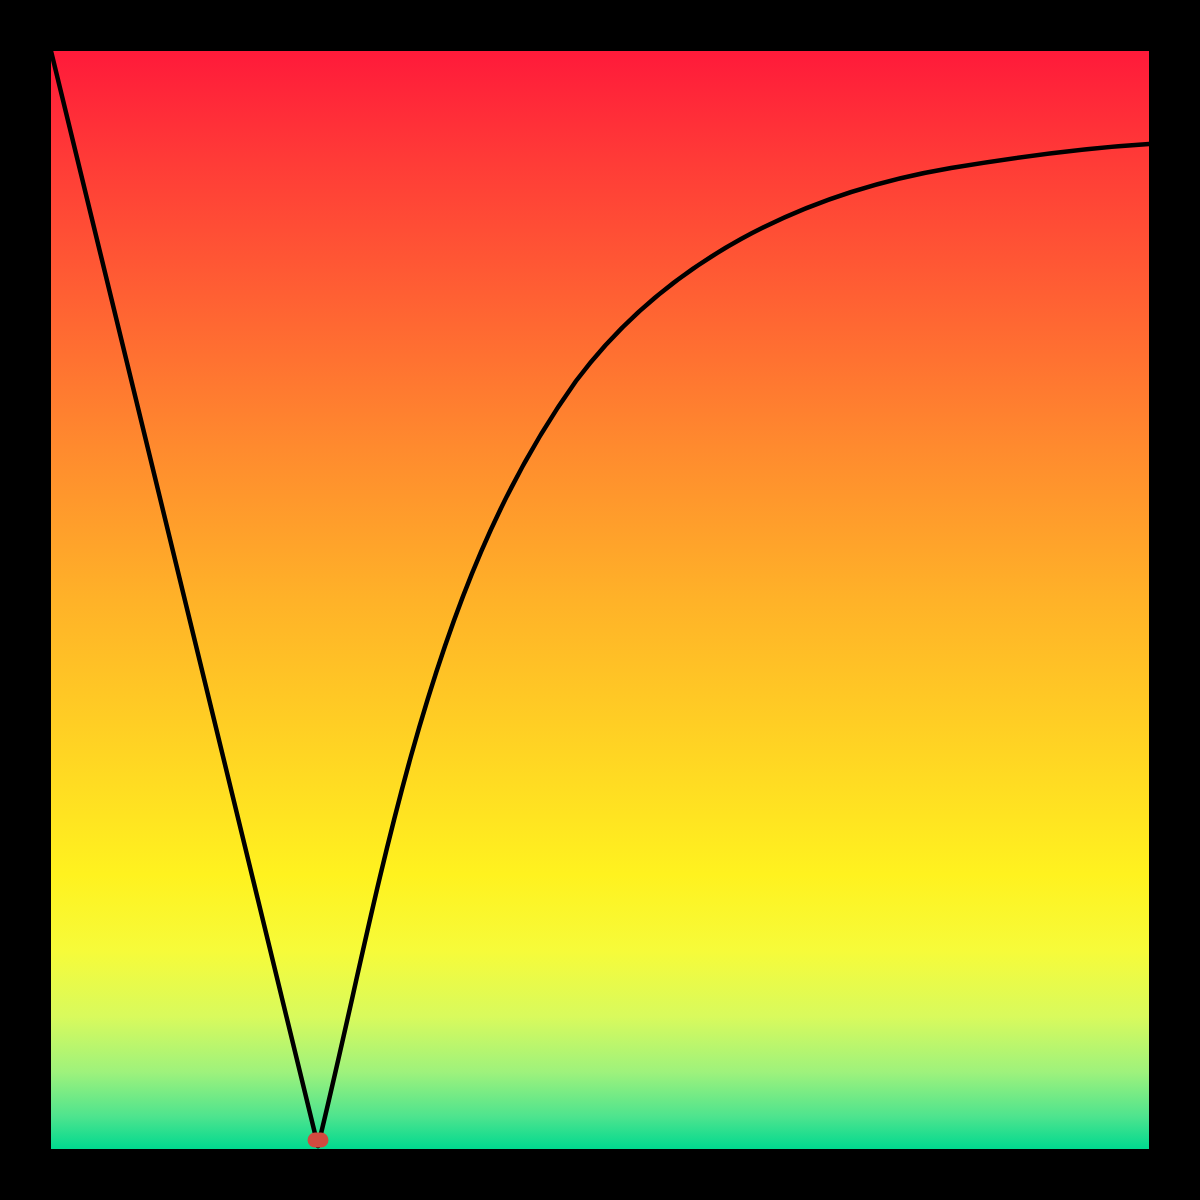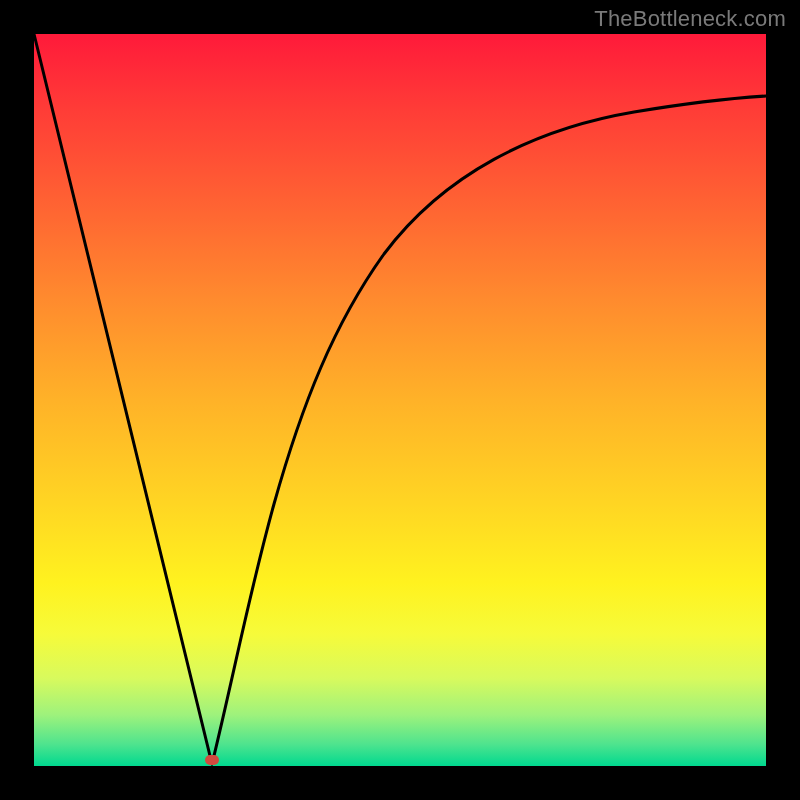--- a/index.html
+++ b/index.html
@@ -83,15 +83,14 @@
                C 200 640, 215 560, 240 470
                C 268 370, 300 290, 350 220
                C 410 140, 500 95, 600 78
                C 660 68, 700 64, 732 62" fill="none" stroke="#000" stroke-width="3" stroke-linecap="round"></path>
     </svg>
 
     <div class="marker" style="left:171px; top:721px;"></div>
 
   </div>
 
-  <div class="watermark">TheBottleneck.com</div>
 
 </div>
 
 </body></html>

